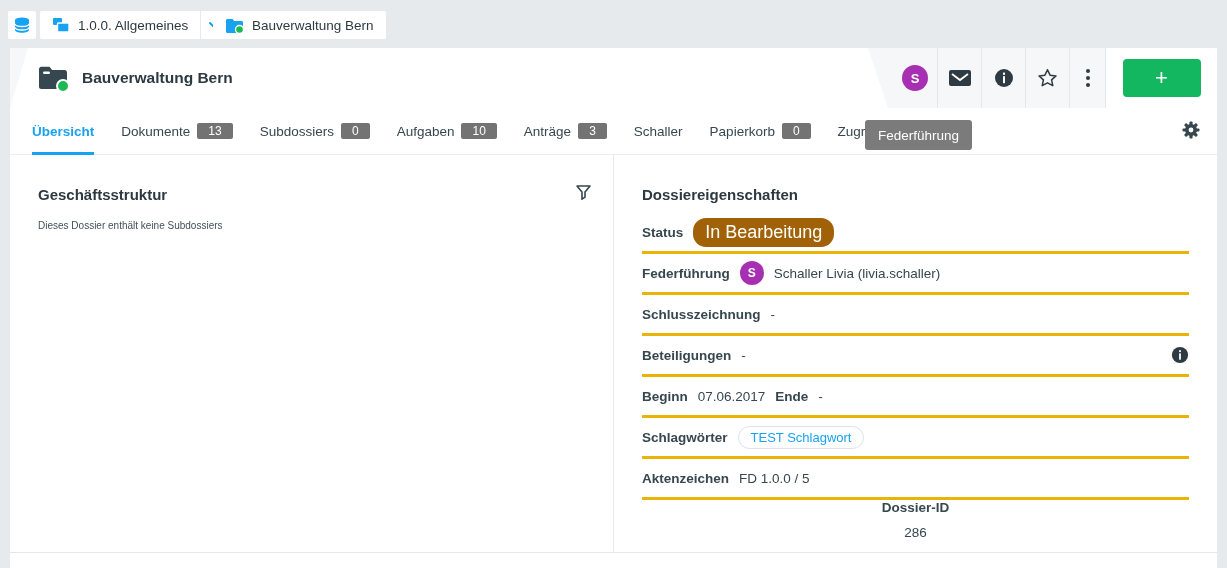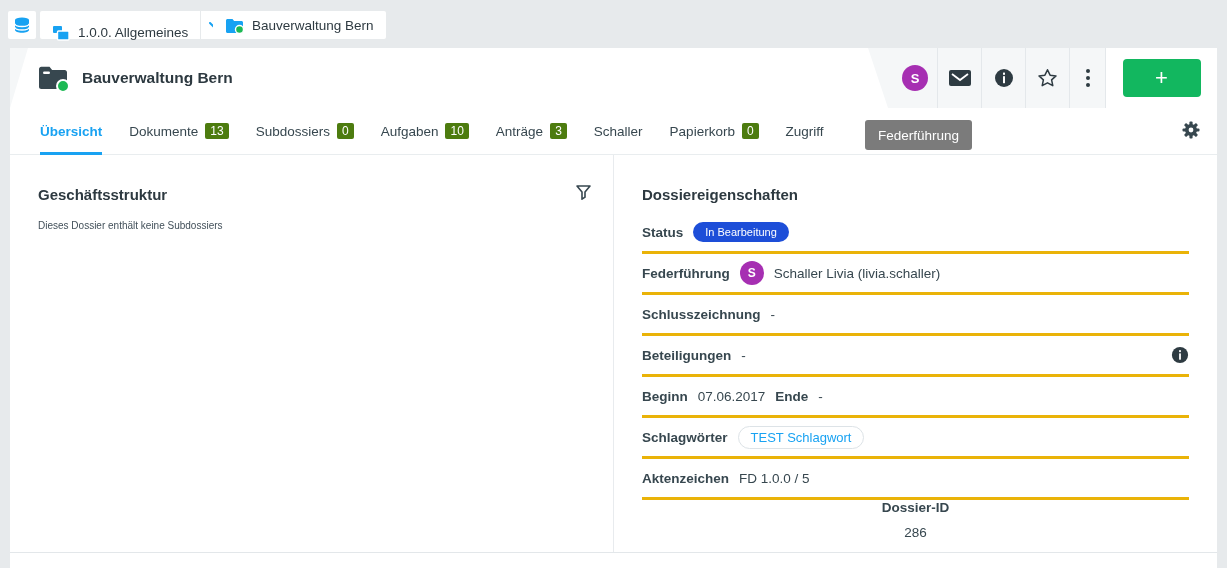--- a/index.html
+++ b/index.html
@@ -4,21 +4,21 @@
 <style>
   * { margin:0; padding:0; box-sizing:border-box; }
   html,body { width:1227px; height:568px; }
   body { font-family:"Liberation Sans", sans-serif; background:#e7eaec; position:relative; overflow:hidden; color:#37474f; }
 
   
   .topbar { position:absolute; left:0; top:0; width:1227px; height:48px; }
   .tb-box { position:absolute; top:11px; height:28px; background:#fff; border-radius:2px; display:flex; align-items:center; }
   .db-btn { left:8px; width:28px; justify-content:center; cursor:pointer; }
   .crumb1 { left:40px; }
-  .crumb1 .crumb-main { display:flex; align-items:flex-start; gap:8px; padding:16px 12px; height:100%; cursor:pointer; }
+  .crumb1 .crumb-main { display:flex; align-items:center; gap:8px; padding:16px 12px; height:100%; cursor:pointer; }
   .crumb-chev { width:28px; height:100%; display:flex; align-items:center; justify-content:center; border-left:1px solid #e7eaec; cursor:pointer; }
   .crumb2 { left:213px; padding:0 12px; gap:8px; cursor:pointer; }
   .crumb-label { font-size:13.5px; color:#2e3a41; white-space:nowrap; }
 
   
   .card { position:absolute; left:10px; top:48px; width:1207px; height:520px; background:#fff; }
   .card::after { content:""; position:absolute; left:0; right:0; top:504px; height:1px; background:#e3e7ea; }
 
   
   .header-band { position:absolute; left:0; top:0; width:1207px; height:60px; background:#f5f7f8; }
@@ -30,45 +30,45 @@
 
   .toolbar { position:absolute; right:0; top:0; height:60px; display:flex; align-items:stretch; }
   .tool-cell { width:44px; display:flex; align-items:center; justify-content:center; border-left:1px solid #e4e8eb; cursor:pointer; }
   .tool-cell:first-child { border-left:none; }
   .add-cell { width:112px; background:#fff; display:flex; align-items:center; justify-content:center; border-left:1px solid #e4e8eb; }
   .avatar { width:26px; height:26px; border-radius:50%; background:#a62fb2; color:#fff; font-size:13px; font-weight:700; display:flex; align-items:center; justify-content:center; }
   .add-btn { width:78px; height:38px; background:#12b75f; border:none; border-radius:4px; color:#fff; font-size:22px; font-weight:400; display:flex; align-items:center; justify-content:center; cursor:pointer; line-height:0; }
 
   
   .tabrow { position:absolute; left:0; top:60px; width:1207px; height:47px; background:#fff; border-bottom:1px solid #e9edef; }
-  .tabs { position:absolute; left:30px; top:0; height:47px; display:flex; gap:27px; }
+  .tabs { position:absolute; left:22px; top:0; height:47px; display:flex; gap:27px; }
   .tab { display:flex; align-items:center; gap:7px; font-size:13.5px; color:#37474f; border-bottom:3px solid transparent; padding-top:2px; cursor:pointer; white-space:nowrap; }
   .tab.active { color:#18a2f2; font-weight:700; border-bottom-color:#18a2f2; }
-  .tab-badge { background:#4d7c0f; color:#fff; font-size:12px; padding:1px 5px; border-radius:2px; min-width:14px; text-align:center; }
+  .tab-badge { background:#737373; color:#fff; font-size:12px; padding:1px 11px; border-radius:2px; min-width:14px; text-align:center; }
   .gear-btn { position:absolute; right:17px; top:13px; cursor:pointer; }
 
   
   .tooltip { position:absolute; left:855px; top:72px; height:30px; background:#7b7b7b; border-radius:3px; color:#fff; font-size:13.5px; display:flex; align-items:center; padding:0 13px; z-index:5; }
 
   
   .content { position:absolute; left:0; top:107px; width:1207px; height:397px; background:#fff; }
   .vdivider { position:absolute; left:603px; top:0; width:1px; height:397px; background:#e8ebee; }
 
   .lp-title, .rp-title { position:absolute; font-size:15px; font-weight:700; color:#2d3940; }
   .lp-title { left:28px; top:31px; }
   .filter-btn { position:absolute; left:565px; top:29px; cursor:pointer; }
   .lp-empty { position:absolute; left:28px; top:65px; font-size:10px; color:#42505a; }
   .rp-title { left:632px; top:31px; }
 
   .prop-rows { position:absolute; left:632px; top:58px; width:547px; }
   .prop-row { height:41px; display:flex; align-items:center; gap:10px; border-bottom:3px solid #eab308; font-size:13.5px; }
   .prop-row:last-child { border-bottom:none;flex-direction:column; }
   .prop-label { font-weight:700; color:#37474f; white-space:nowrap; }
   .prop-value { color:#37474f; }
-  .status-badge { background:#1d4ed8; color:#fff; font-size:11px; padding:4px 12px; border-radius:13px; }
+  .status-badge { background:#a16207; color:#fff; font-size:18px; padding:4px 12px; border-radius:13px; }
   .avatar-sm { width:24px; height:24px; border-radius:50%; background:#a62fb2; color:#fff; font-size:12px; font-weight:700; display:flex; align-items:center; justify-content:center; flex:0 0 auto; }
   .chip { border:1px solid #dde3e7; border-radius:13px; padding:3px 12px; color:#18a2f2; font-size:13px; }
   .row-info { margin-left:auto; cursor:pointer; display:flex; }
 
   svg { display:block; }
 </style>
 </head>
 <body>
 
 <div class="topbar">

